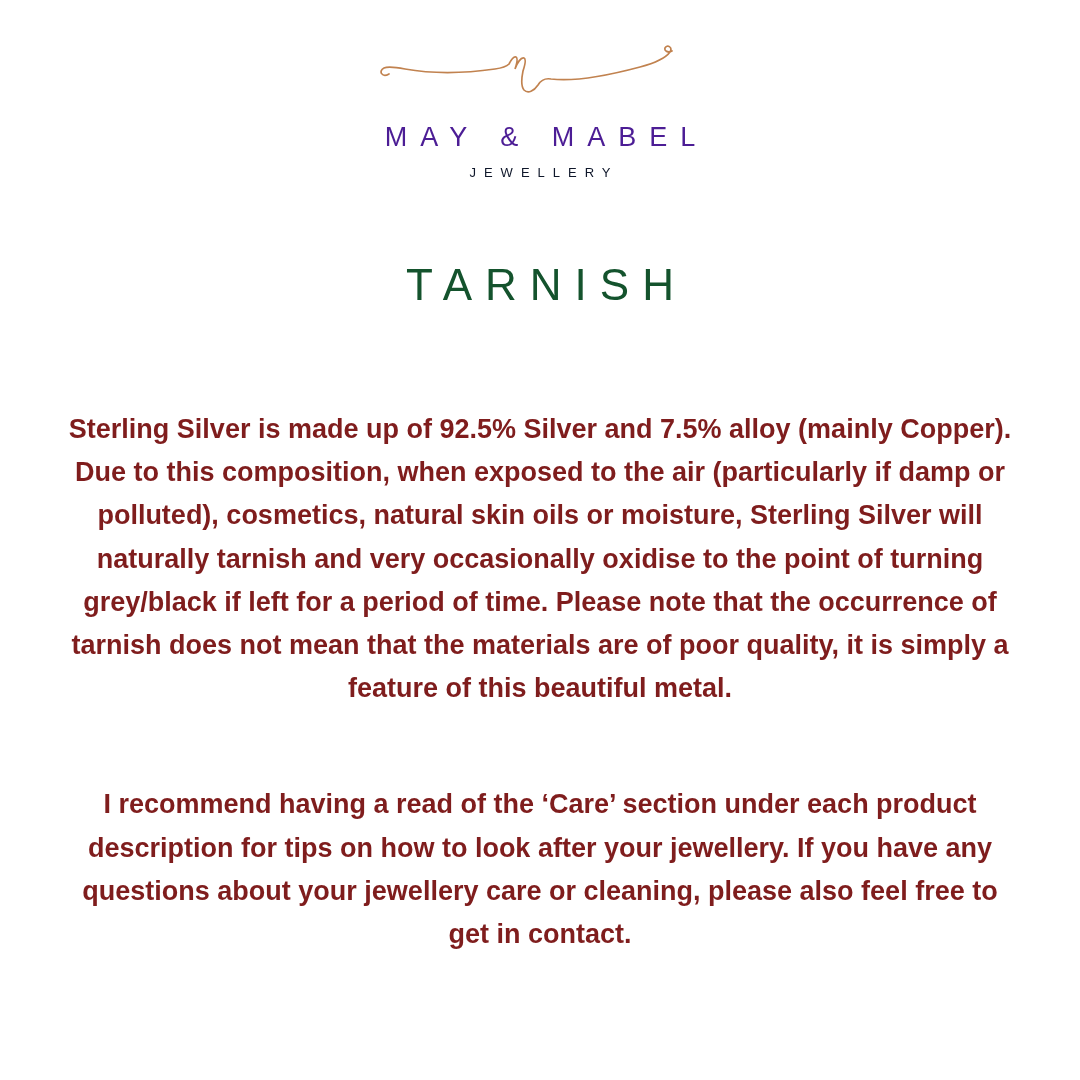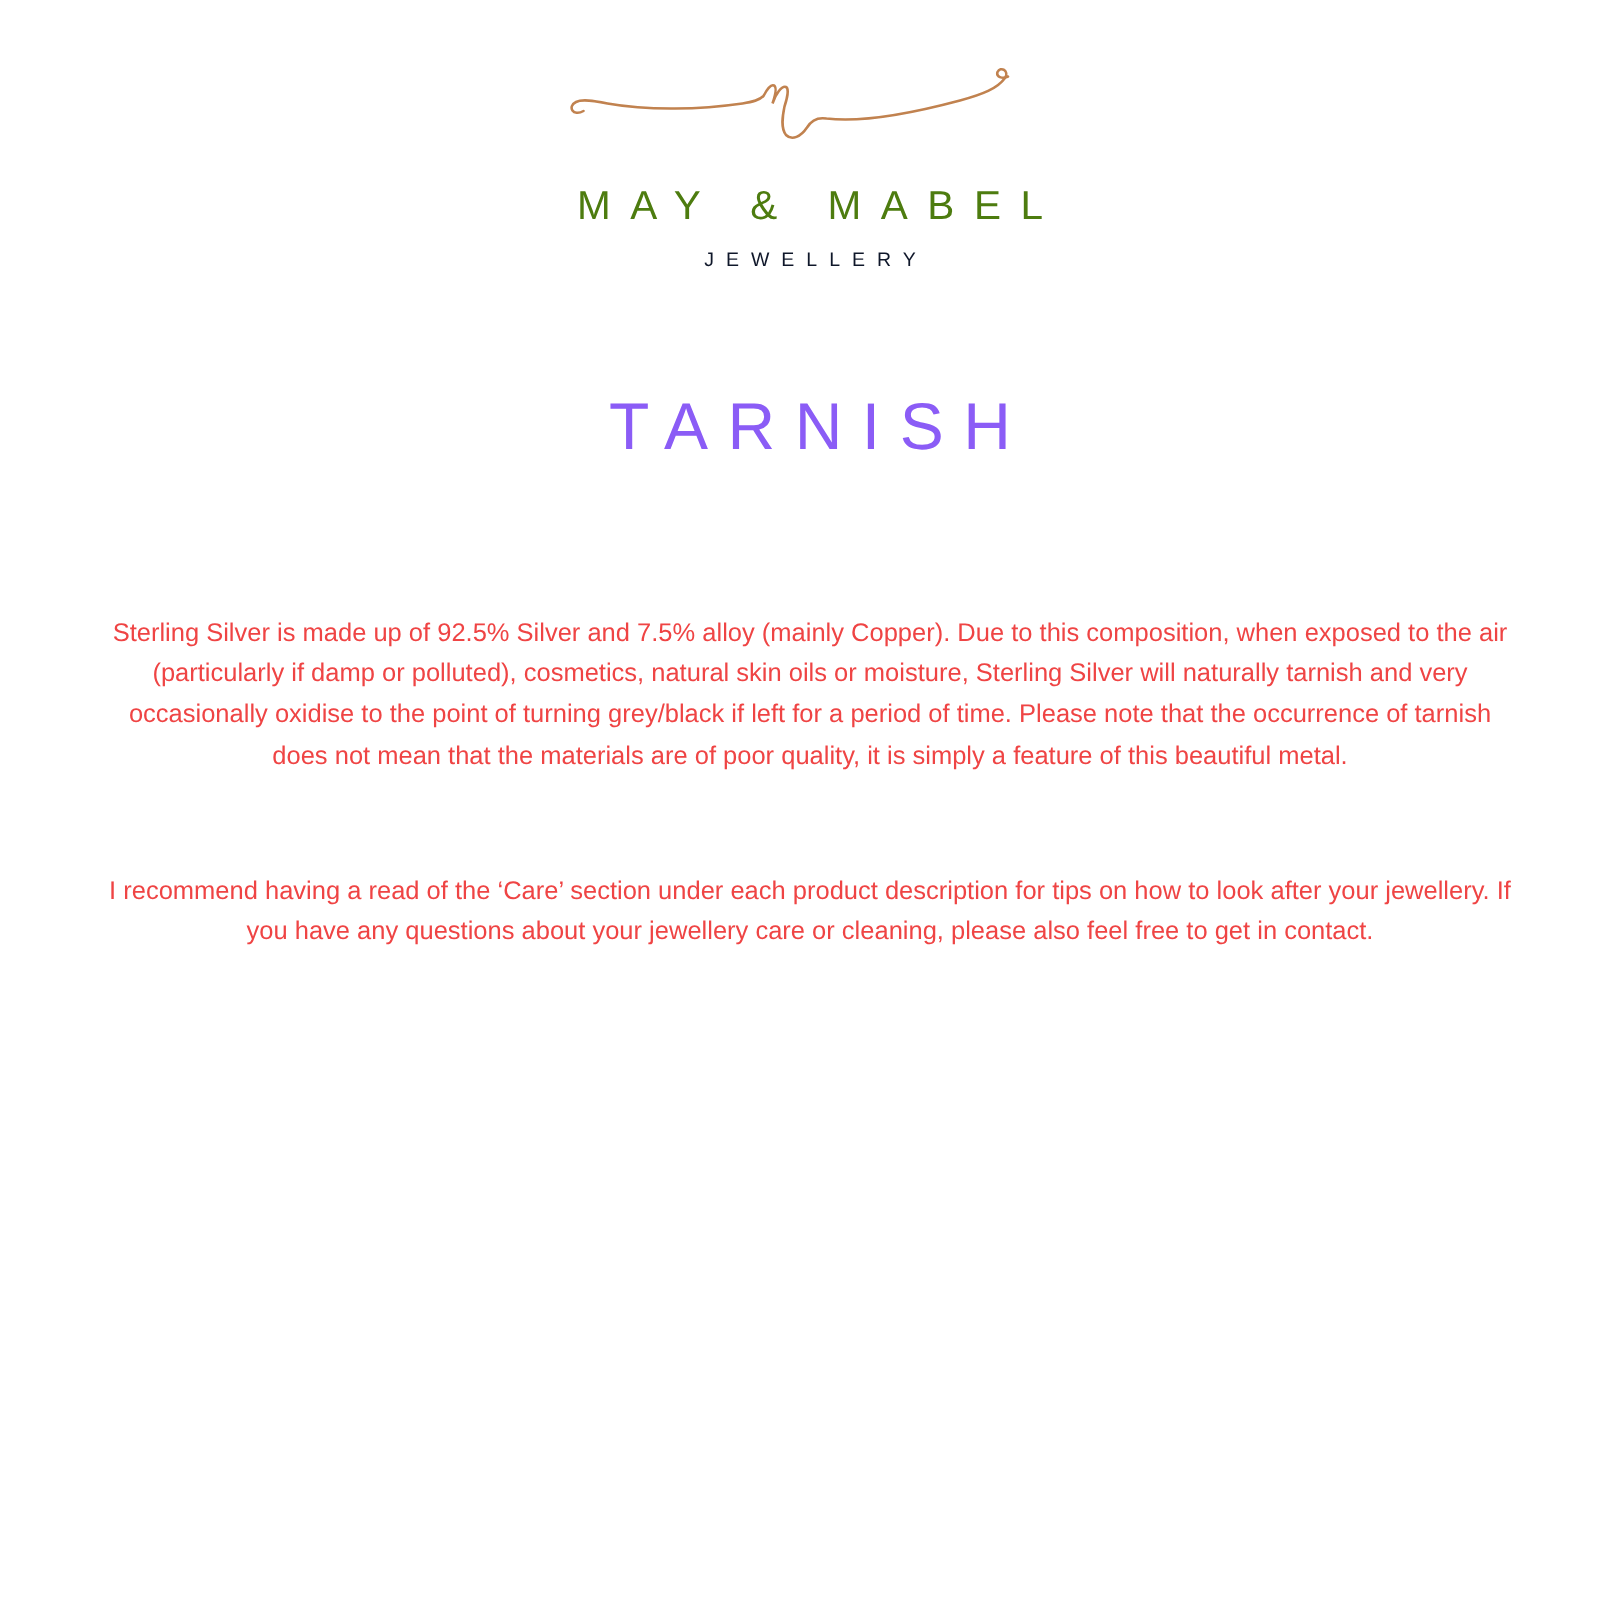--- a/index.html
+++ b/index.html
@@ -29,49 +29,49 @@
   }
   .logo-flourish {
     width: 330px;
     height: 80px;
     display: block;
   }
   .brand-name {
     margin-top: 4px;
     font-size: 27px;
     font-weight: 400;
-    color: #4d7c0f;
+    color: #4c1d95;
     letter-spacing: 13px;
     padding-left: 13px; 
     white-space: nowrap;
   }
   .brand-tagline {
     margin-top: 12px;
     font-size: 13px;
     font-weight: 400;
     color: #0f172a;
     letter-spacing: 8px;
     padding-left: 8px;
     white-space: nowrap;
   }
   .page-title {
     margin: 80px 0 0 0;
     font-size: 44px;
     font-weight: 400;
-    color: #8b5cf6;
+    color: #14532d;
     letter-spacing: 13px;
     padding-left: 13px;
     white-space: nowrap;
   }
   .body-copy {
     width: 945px;
-    font-size: 17px;
+    font-size: 27px;
     line-height: 1.6;
-    color: #ef4444;
-    font-weight: 400;
+    color: #7f1d1d;
+    font-weight: 700;
   }
   .para-1 { margin-top: 98px; }
   .para-2 { margin-top: 46px; }
 </style>
 </head>
 <body>
 
 <div class="page">
 
   <header class="logo">

